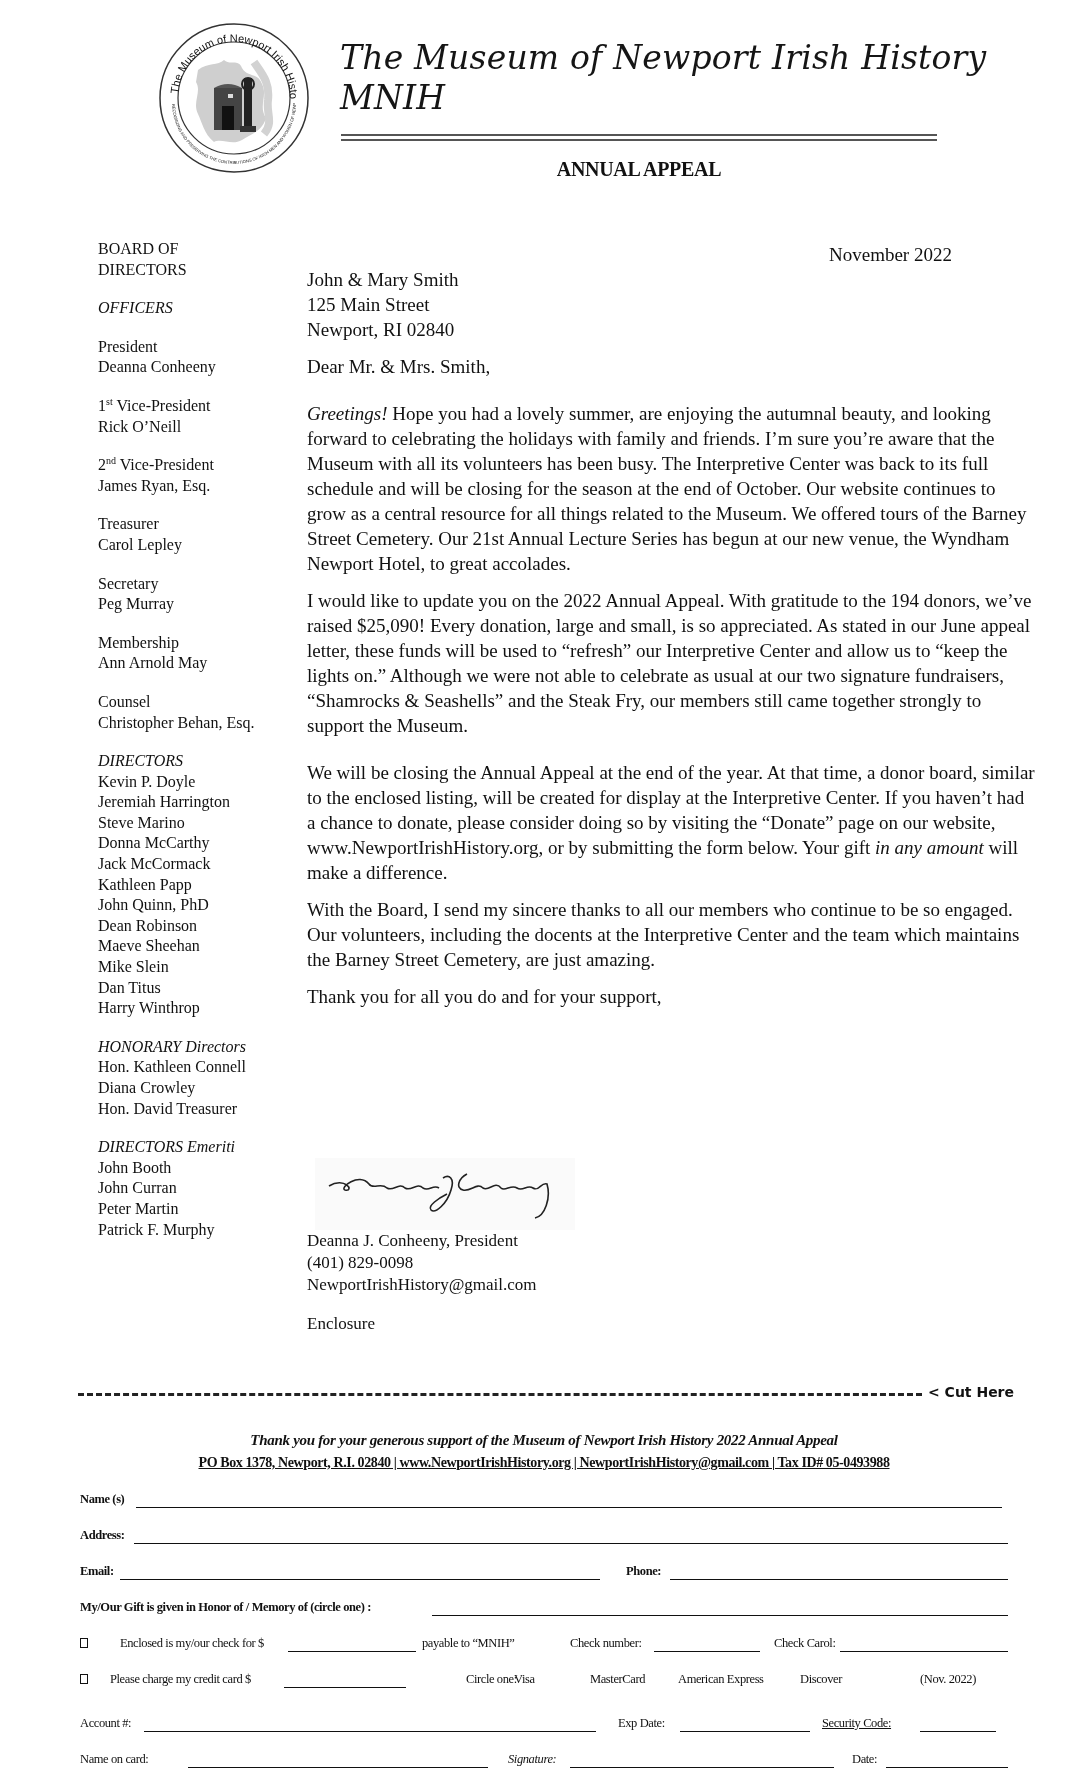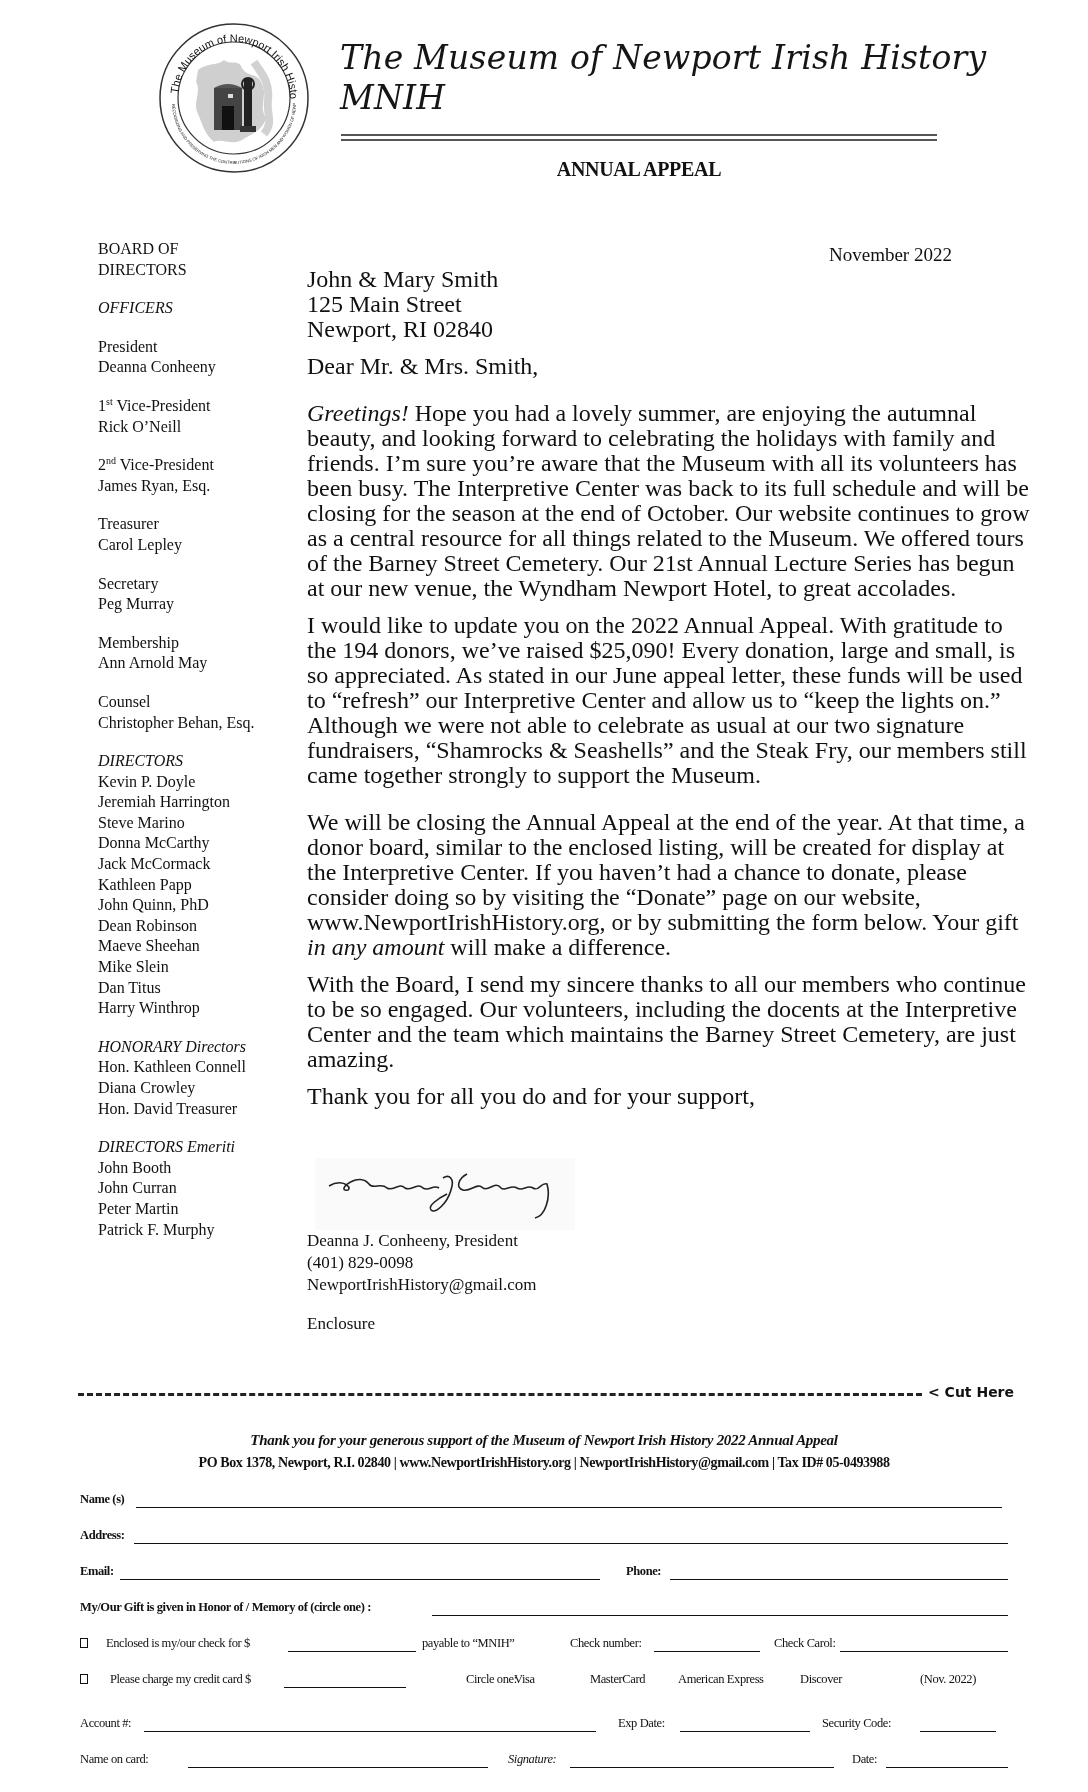--- a/index.html
+++ b/index.html
@@ -28,21 +28,21 @@
   #sidebar {
     left: 98px; top: 239px; width: 200px; font-size: 16px; line-height: 20.6px;
   }
   #sidebar .group { margin-bottom: 18px; }
   #sidebar .ital { font-style: italic; }
   #sidebar sup { font-size: 10px; line-height: 0; }
 
   
   #date { left: 829px; top: 244px; font-size: 19px; }
   #letter {
-    left: 307px; top: 267px; width: 730px; font-size: 24px; line-height: 25px;
+    left: 307px; top: 267px; width: 730px; font-size: 19px; line-height: 25px;
   }
   #letter p { margin: 0 0 12px 0; }
   #letter .addr { margin-bottom: 12px; }
   #letter .gap-lg { margin-bottom: 22px; }
   #signature { left: 315px; top: 1158px; width: 260px; height: 72px; }
   #signoff { left: 307px; top: 1230px; font-size: 17px; line-height: 22px; }
   #enclosure { left: 307px; top: 1314px; font-size: 17px; }
 
   
   #cutline {
@@ -53,21 +53,21 @@
     font-size: 14px;
   }
 
   
   #form-thanks {
     left: 60px; top: 1432px; width: 968px; text-align: center;
     font-weight: bold; font-style: italic; font-size: 15px; letter-spacing: -0.3px;
   }
   #form-contact {
     left: 60px; top: 1455px; width: 968px; text-align: center;
-    font-weight: bold; font-size: 14px; letter-spacing: -0.4px;
+    font-weight: bold; font-size: 14px; letter-spacing: -0.4px; text-decoration: underline;
   }
   .frow { position: absolute; left: 80px; width: 930px; height: 20px; font-size: 12.5px; letter-spacing: -0.4px; }
   .flabel { position: absolute; top: 0; white-space: nowrap; }
   .flabel.b { font-weight: bold; }
   .fline { position: absolute; top: 15px; height: 0; border-top: 1.2px solid #111; }
   .cbox { position: absolute; top: 2px; width: 8px; height: 10px; border: 1.3px solid #111; box-sizing: border-box; }
 </style>
 </head>
 <body>
 
@@ -215,21 +215,21 @@
   <span class="flabel b" style="left:546px;">Phone:</span>
   <div class="fline" style="left:590px; width:338px;"></div>
 </div>
 <div class="frow" style="top:1600px;">
   <span class="flabel b" style="left:0;">My/Our Gift is given in Honor of / Memory of (circle one) :</span>
   <div class="fline" style="left:352px; width:576px;"></div>
 </div>
 
 <div class="frow" style="top:1636px;">
   <div class="cbox" style="left:0;"></div>
-  <span class="flabel" style="left:26px;">Enclosed is my/our check for $</span>
+  <span class="flabel" style="left:40px;">Enclosed is my/our check for $</span>
   <div class="fline" style="left:208px; width:128px;"></div>
   <span class="flabel" style="left:342px;">payable to “MNIH”</span>
   <span class="flabel" style="left:490px;">Check number:</span>
   <div class="fline" style="left:574px; width:106px;"></div>
   <span class="flabel" style="left:694px;">Check Carol:</span>
   <div class="fline" style="left:760px; width:168px;"></div>
 </div>
 <div class="frow" style="top:1672px;">
   <div class="cbox" style="left:0;"></div>
   <span class="flabel" style="left:30px;">Please charge my credit card $</span>
@@ -239,21 +239,21 @@
   <span class="flabel" style="left:510px;">MasterCard</span>
   <span class="flabel" style="left:598px;">American Express</span>
   <span class="flabel" style="left:720px;">Discover</span>
   <span class="flabel" style="left:840px;">(Nov. 2022)</span>
 </div>
 <div class="frow" style="top:1716px;">
   <span class="flabel" style="left:0;">Account #:</span>
   <div class="fline" style="left:64px; width:452px;"></div>
   <span class="flabel" style="left:538px;">Exp Date:</span>
   <div class="fline" style="left:600px; width:130px;"></div>
-  <span class="flabel" style="left:742px;">Security Code:</span>
+  <span class="flabel" style="left:742px;text-decoration:underline;">Security Code:</span>
   <div class="fline" style="left:840px; width:76px;"></div>
 </div>
 <div class="frow" style="top:1752px;">
   <span class="flabel" style="left:0;">Name on card:</span>
   <div class="fline" style="left:108px; width:300px;"></div>
   <span class="flabel" style="left:428px;font-style:italic;">Signature:</span>
   <div class="fline" style="left:490px; width:264px;"></div>
   <span class="flabel" style="left:772px;">Date:</span>
   <div class="fline" style="left:806px; width:122px;"></div>
 </div>

